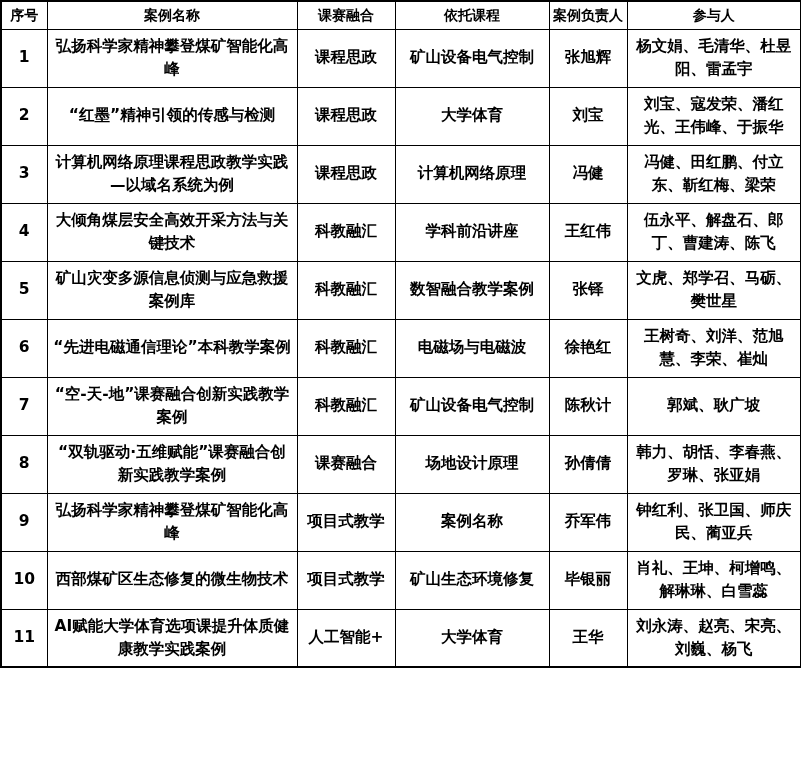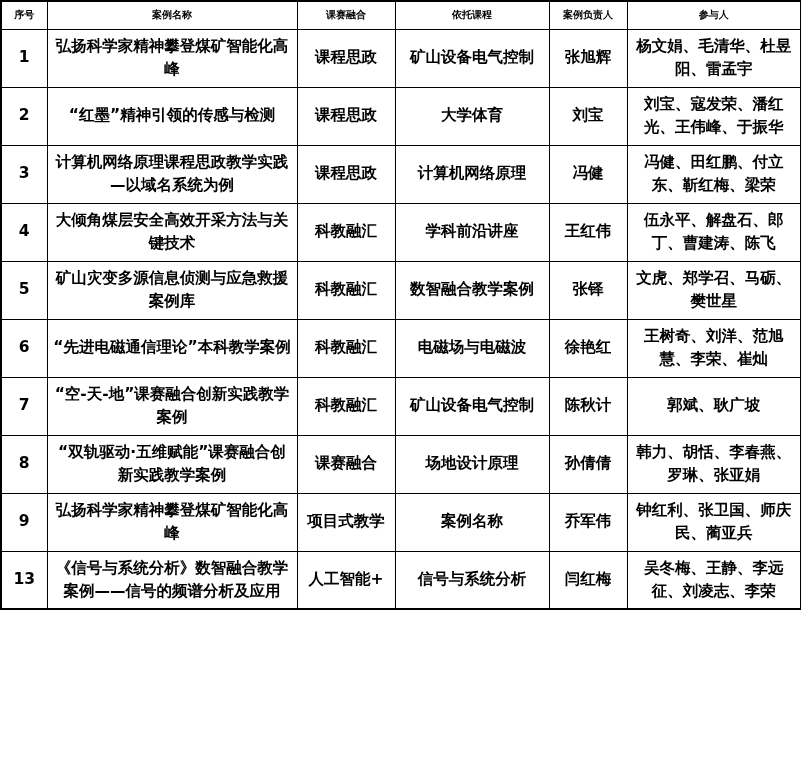--- a/index.html
+++ b/index.html
@@ -28,21 +28,21 @@
     border: 1px solid #000000;
     text-align: center;
     vertical-align: middle;
     font-weight: bold;
     padding: 1px 3px;
     box-sizing: border-box;
     overflow: hidden;
     word-break: break-all;
   }
   table.case-table th {
-    font-size: 10px;
+    font-size: 14px;
     height: 28px;
     line-height: 1.2;
   }
   table.case-table td {
     font-size: 15.5px;
     line-height: 1.5;
   }
   table.case-table tbody tr { height: 58px; }
   table.case-table tbody tr:nth-child(12),
   table.case-table tbody tr:nth-child(13) { height: 47px; }
@@ -145,22 +145,30 @@
         </tr>
         <tr>
           <td>9</td>
           <td>弘扬科学家精神攀登煤矿智能化高峰</td>
           <td>项目式教学</td>
           <td>案例名称</td>
           <td>乔军伟</td>
           <td>钟红利、张卫国、师庆民、蔺亚兵</td>
         </tr>
         <tr>
-          <td>13</td>
-          <td>《信号与系统分析》数智融合教学案例——信号的频谱分析及应用</td>
+          <td>10</td>
+          <td>西部煤矿区生态修复的微生物技术</td>
+          <td>项目式教学</td>
+          <td>矿山生态环境修复</td>
+          <td>毕银丽</td>
+          <td>肖礼、王坤、柯增鸣、解琳琳、白雪蕊</td>
+        </tr>
+        <tr>
+          <td>11</td>
+          <td>AI赋能大学体育选项课提升体质健康教学实践案例</td>
           <td>人工智能+</td>
-          <td>信号与系统分析</td>
-          <td>闫红梅</td>
-          <td>吴冬梅、王静、李远征、刘凌志、李荣</td>
+          <td>大学体育</td>
+          <td>王华</td>
+          <td>刘永涛、赵亮、宋亮、刘巍、杨飞</td>
         </tr>
       </tbody>
   </table>
 </div>
 
 </body></html>

